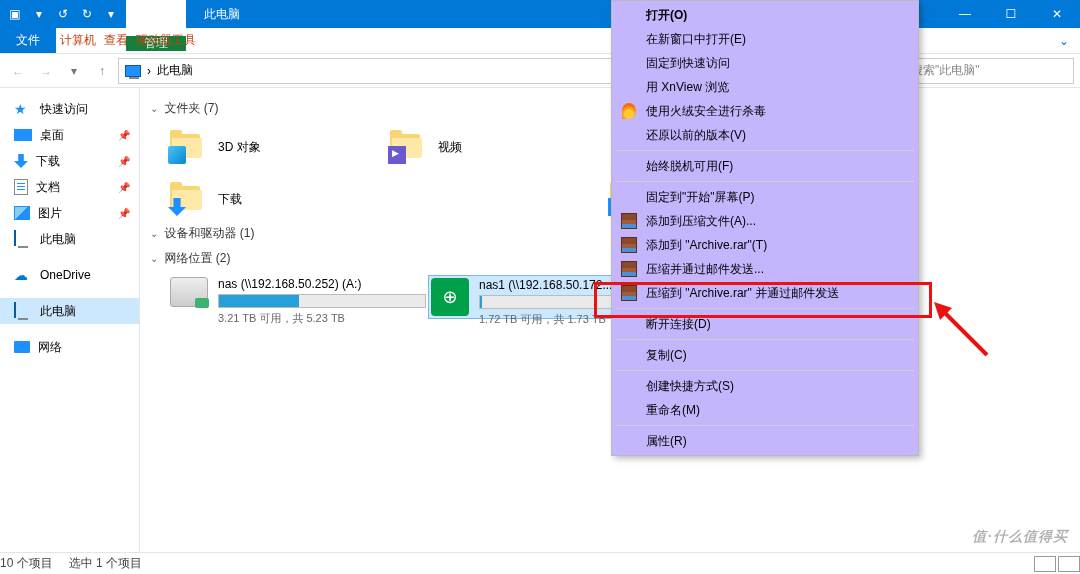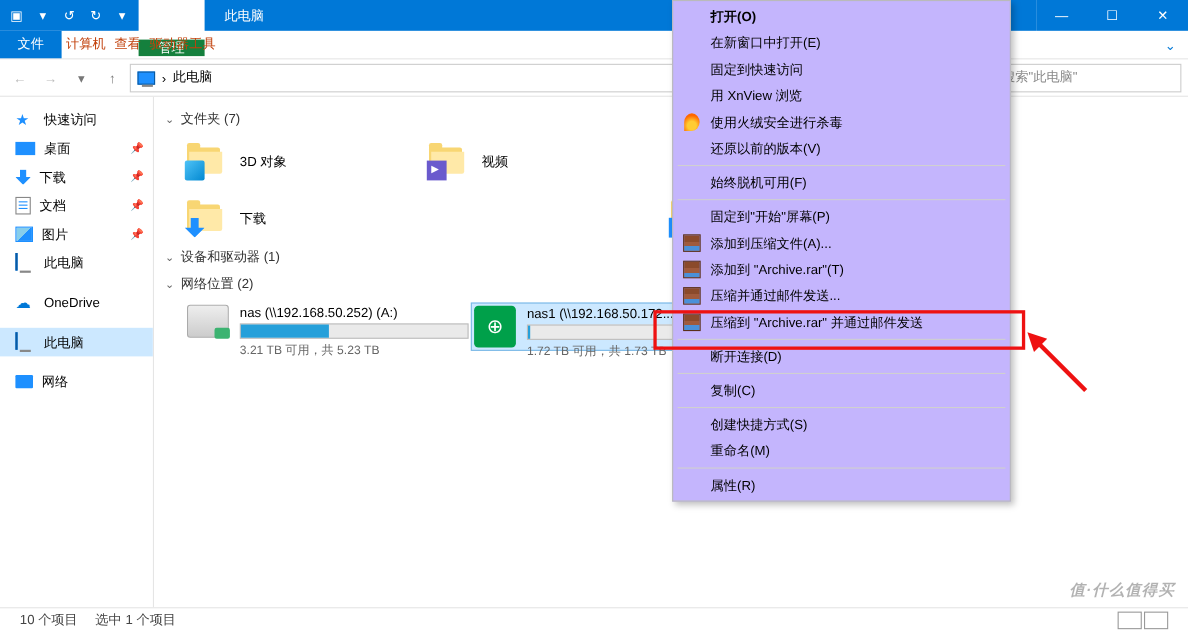--- a/index.html
+++ b/index.html
@@ -84,21 +84,21 @@
 .ctx-ico { position:absolute; left:6px; width:18px; height:18px; display:flex; align-items:center; justify-content:center; }
 .fire-ico { background:radial-gradient(circle at 50% 70%, #ffcc33 30%, #ff6600 70%); border-radius:50% 50% 50% 0; width:14px; height:16px; }
 .rar-ico { width:16px; height:16px; background:linear-gradient(#8b4a2b,#8b4a2b 40%,#a05a3c 40%,#a05a3c 70%,#4a90d9 70%); border:1px solid #5a2f1a; }
 
 
 .redbox { position:absolute; left:594px; top:282px; width:338px; height:36px; border:3px solid #e11; z-index:60; pointer-events:none; }
 
 .redarrow { position:absolute; left:932px; top:300px; width:60px; height:60px; z-index:60; pointer-events:none; }
 
 
-.status { height:22px; border-top:1px solid #e5e5e5; display:flex; align-items:center; padding:0 18px; gap:16px; color:#444; }
+.status { height:22px; border-top:1px solid #e5e5e5; display:flex; align-items:center; padding:0 0; gap:16px; color:#444; }
 .status .view-tog { margin-left:auto; display:flex; gap:2px; }
 .status .vbtn { width:22px; height:16px; border:1px solid #999; }
 
 
 .wm { position:absolute; right:12px; bottom:28px; font-size:14px; color:rgba(0,0,0,.3); font-weight:bold; font-style:italic; letter-spacing:1px; z-index:5; }
 .blue-top-strip { background:#0078d7; height:28px; position:absolute; top:0; left:0; right:0; z-index:-1; }
 </style>
 </head>
 <body>
 

